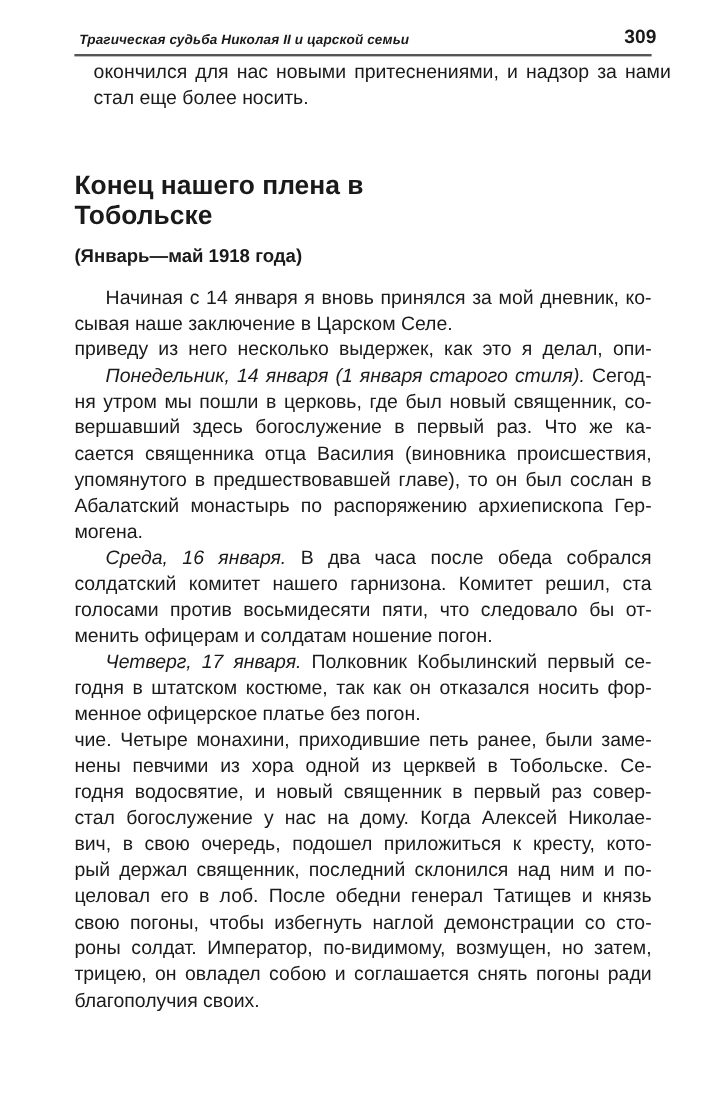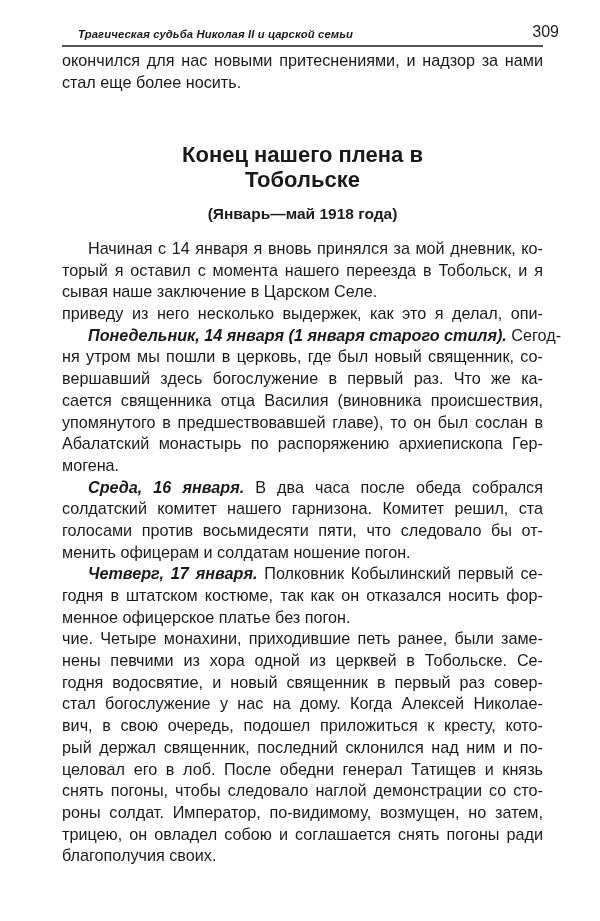--- a/index.html
+++ b/index.html
@@ -1,33 +1,33 @@
 <!DOCTYPE html>
 <html><head>
 <meta charset="utf-8">
 <style>
   html, body { margin: 0; padding: 0; background: #ffffff; }
   body { width: 600px; height: 921px; position: relative; overflow: hidden;
          font-family: "Liberation Sans", sans-serif; color: #1a1a1a; }
   .page { position: absolute; left: 62px; width: 481px; top: 0; }
-  .running-head { position: absolute; top: 22px; left: 16px; width: 481px; height: 22px; }
+  .running-head { position: absolute; top: 22px; left: 4px; width: 481px; height: 22px; }
   .rh-title { position: absolute; left: 0; bottom: 4px; font-style: italic; font-weight: bold;
               font-size: 11.3px; letter-spacing: 0.1px; }
-  .rh-num { position: absolute; right: 0; bottom: 3px; font-weight: normal; font-size: 16px; }
+  .rh-num { position: absolute; right: 0; bottom: 3px; font-weight: bold; font-size: 16px; }
   .rh-rule { position: absolute; left: 0; top: 45px; width: 481px; height: 2px; background: #555; }
   .line { display: block; height: 21.7px; line-height: 21.7px; font-size: 16.2px;
           text-align: justify; text-align-last: justify; white-space: nowrap; overflow: visible; }
   .line.last { text-align-last: left; }
   .line.indent { padding-left: 26px; }
-  .intro { position: absolute; top: 50px; left: 0; width: 481px; }
-  .heading { position: absolute; top: 142px; left: 0; width: 481px; text-align: center; }
+  .intro { position: absolute; top: 50px; left: 16px; width: 481px; }
+  .heading { position: absolute; top: 142px; left: 0; width: 481px; }
   .h-title { font-weight: bold; font-size: 22px; line-height: 25px; }
   .h-sub { font-weight: bold; font-size: 15.5px; line-height: 22px; margin-top: 11px; }
   .body { position: absolute; top: 238px; left: 0; width: 481px; }
-  .it { font-style: italic; font-weight: bold; }
+  .it { font-style: italic; }
 </style>
 </head>
 <body>
 
 <div class="page">
 
   <div class="running-head">
     <span class="rh-title">Трагическая судьба Николая II и царской семьи</span>
     <span class="rh-num">309</span>
   </div>
@@ -40,21 +40,20 @@
 
   <div class="heading">
     <div class="h-title">Конец нашего плена в</div>
     <div class="h-title">Тобольске</div>
     <div class="h-sub">(Январь—май 1918 года)</div>
   </div>
 
   <div class="body">
 
     <span class="line indent">Начиная с 14 января я вновь принялся за мой дневник, ко-</span>
-    <span class="line">торый я оставил с момента нашего переезда в Тобольск, и я</span>
     <span class="line last">сывая наше заключение в Царском Селе.</span>
     <span class="line">приведу из него несколько выдержек, как это я делал, опи-</span>
 
     <span class="line indent"><span class="it">Понедельник, 14 января (1 января старого стиля).</span><span> Сегод-</span></span>
     <span class="line">ня утром мы пошли в церковь, где был новый священник, со-</span>
     <span class="line">вершавший здесь богослужение в первый раз. Что же ка-</span>
     <span class="line">сается священника отца Василия (виновника происшествия,</span>
     <span class="line">упомянутого в предшествовавшей главе), то он был сослан в</span>
     <span class="line">Абалатский монастырь по распоряжению архиепископа Гер-</span>
     <span class="line last">могена.</span>
@@ -68,19 +67,19 @@
     <span class="line">годня в штатском костюме, так как он отказался носить фор-</span>
     <span class="line last">менное офицерское платье без погон.</span>
 
     <span class="line">чие. Четыре монахини, приходившие петь ранее, были заме-</span>
     <span class="line">нены певчими из хора одной из церквей в Тобольске. Се-</span>
     <span class="line">годня водосвятие, и новый священник в первый раз совер-</span>
     <span class="line">стал богослужение у нас на дому. Когда Алексей Николае-</span>
     <span class="line">вич, в свою очередь, подошел приложиться к кресту, кото-</span>
     <span class="line">рый держал священник, последний склонился над ним и по-</span>
     <span class="line">целовал его в лоб. После обедни генерал Татищев и князь</span>
-    <span class="line">снять погоны, чтобы следовало наглой демонстрации со сто-</span>
+    <span class="line">свою погоны, чтобы избегнуть наглой демонстрации со сто-</span>
     <span class="line">роны солдат. Император, по-видимому, возмущен, но затем,</span>
     <span class="line">трицею, он овладел собою и соглашается снять погоны ради</span>
     <span class="line last">благополучия своих.</span>
 
   </div>
 </div>
 
 </body></html>

